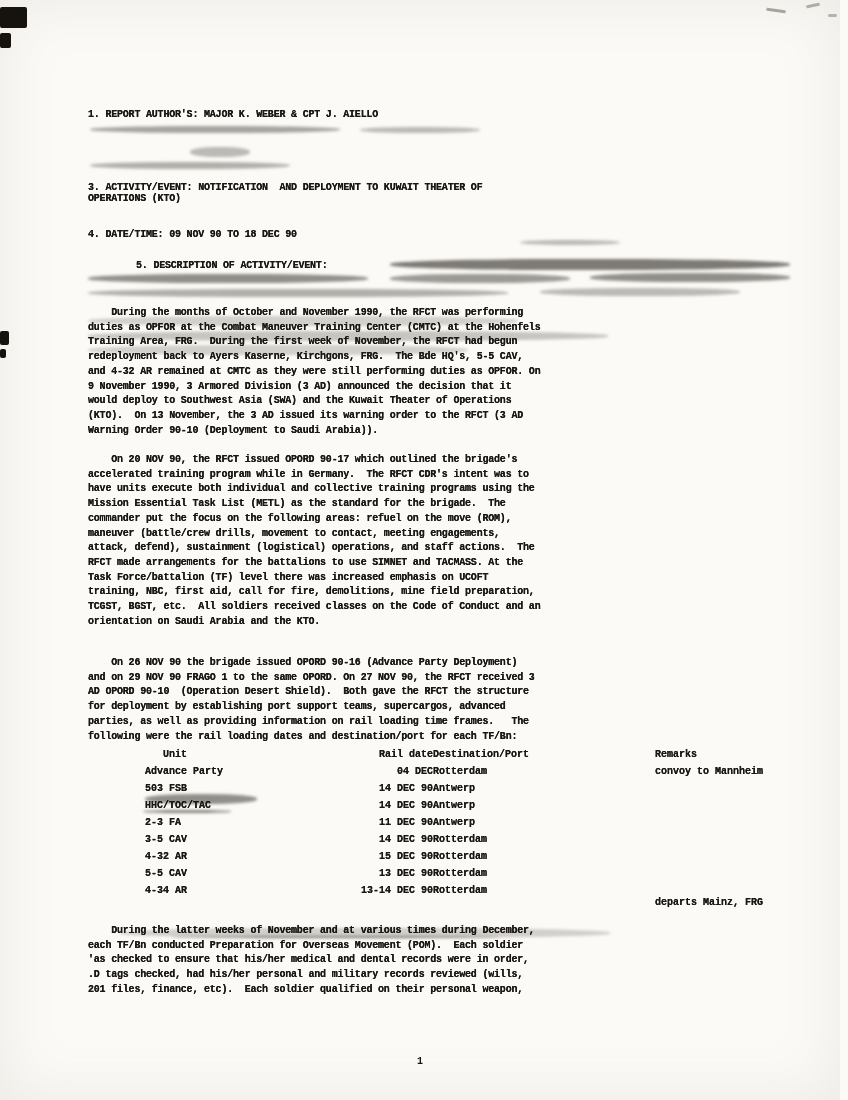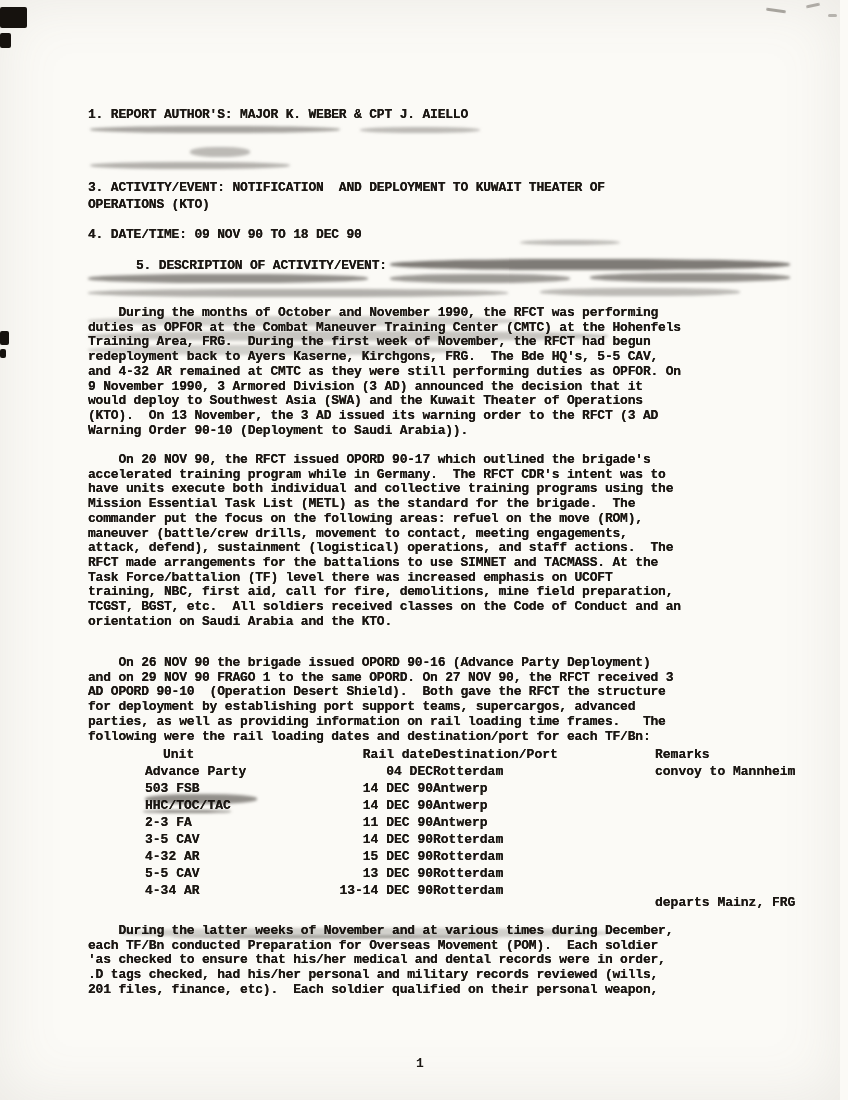--- a/index.html
+++ b/index.html
@@ -7,21 +7,21 @@
     --ink:#1b1713;
   }
   html,body{margin:0;padding:0;background:var(--paper);}
   .page{
     position:relative;
     width:840px;height:1100px;
     background:var(--paper);
     overflow:hidden;
     font-family:"Liberation Mono","DejaVu Sans Mono",monospace;
     font-weight:700;
-    font-size:13px;
+    font-size:10px;
     color:var(--ink);
     box-shadow:inset 0 0 60px rgba(120,115,105,0.12);
   }
   .tline,.tblock{
     position:absolute;
     left:88px;
     white-space:pre;
     line-height:14.7px;
     text-shadow:0 0 0.5px currentColor;
   }
@@ -76,21 +76,21 @@
   <div class="smudge" style="left:88px;top:316px;width:430px;height:10px;opacity:.2;"></div>
   <div class="smudge" style="left:88px;top:331px;width:520px;height:10px;opacity:.25;"></div>
   <div class="smudge" style="left:88px;top:345px;width:380px;height:10px;opacity:.2;"></div>
   <div class="smudge" style="left:145px;top:794px;width:112px;height:10px;opacity:.5;"></div>
   <div class="smudge" style="left:143px;top:810px;width:88px;height:3px;opacity:.55;"></div>
   <div class="smudge" style="left:120px;top:928px;width:490px;height:10px;opacity:.2;"></div>
   <div class="smudge" style="left:170px;top:936px;width:330px;height:2px;opacity:.45;"></div>
 
   <div class="tline" style="top:108px;">1. REPORT AUTHOR'S: MAJOR K. WEBER &amp; CPT J. AIELLO</div>
   <div class="tline" style="top:181px;">3. ACTIVITY/EVENT: NOTIFICATION  AND DEPLOYMENT TO KUWAIT THEATER OF</div>
-  <div class="tline" style="top:198px;">OPERATIONS (KTO)</div>
+  <div class="tline" style="top:192px;">OPERATIONS (KTO)</div>
   <div class="tline" style="top:228px;">4. DATE/TIME: 09 NOV 90 TO 18 DEC 90</div>
   <div class="tline" style="top:259px;margin-left:48px;">5. DESCRIPTION OF ACTIVITY/EVENT:</div>
 
   <div class="tblock" style="top:298px;margin-top:8px;">    During the months of October and November 1990, the RFCT was performing
 duties as OPFOR at the Combat Maneuver Training Center (CMTC) at the Hohenfels
 Training Area, FRG.  During the first week of November, the RFCT had begun
 redeployment back to Ayers Kaserne, Kirchgons, FRG.  The Bde HQ's, 5-5 CAV,
 and 4-32 AR remained at CMTC as they were still performing duties as OPFOR. On
 9 November 1990, 3 Armored Division (3 AD) announced the decision that it
 would deploy to Southwest Asia (SWA) and the Kuwait Theater of Operations

